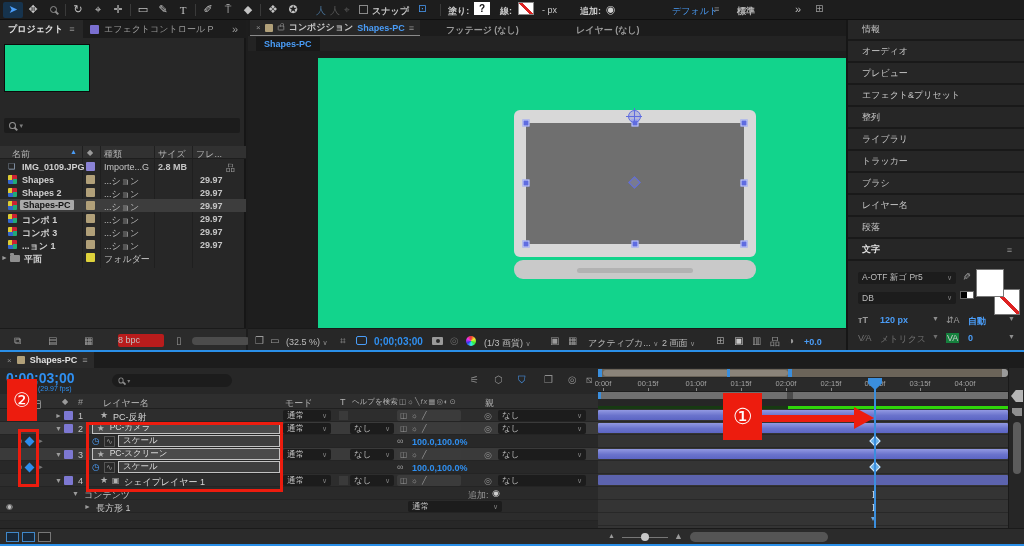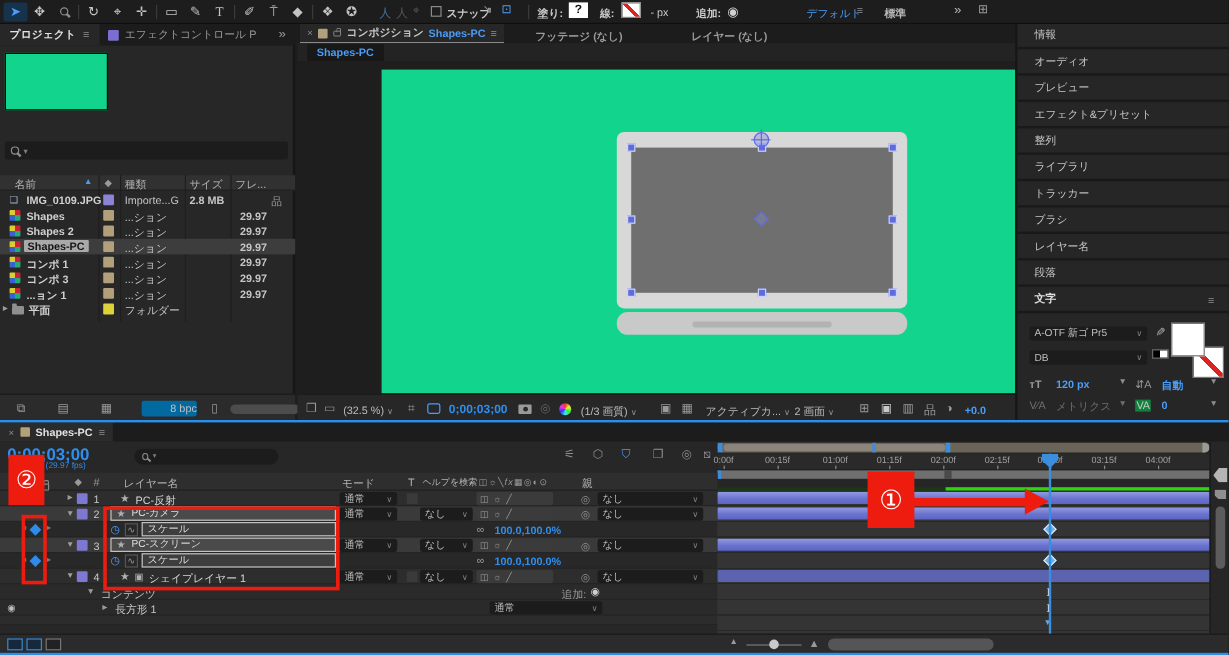--- a/index.html
+++ b/index.html
@@ -178,21 +178,21 @@
       <span class="abs folder" style="left:10px;top:3px"></span>
       <span class="abs" style="left:24px;top:2px;color:#d0d0d0;font-weight:bold">平面</span>
       <span class="abs chip" style="left: 86px; top: 2px; background: rgb(222, 210, 59);"></span>
       <span class="abs" style="left:104px;top:2px">フォルダー</span>
     </div>
 
     <div class="abs" style="left:0;top:308px;width:246px;height:24px;background:#2b2b2b;border-top:1px solid #1a1a1a">
       <span class="abs" style="left:14px;top:6px;color:#9a9a9a;font-size:10px">⧉</span>
       <span class="abs" style="left:48px;top:6px;color:#9a9a9a;font-size:10px">▤</span>
       <span class="abs" style="left:84px;top:6px;color:#9a9a9a;font-size:10px">▦</span>
-      <span class="abs" style="left:118px;top:5px;width:46px;height:13px;background:#0369a1;border-radius:2px;text-align:right;line-height:13px;color:#c0c0c0">8 bpc</span>
+      <span class="abs" style="left:118px;top:5px;width:46px;height:13px;background:#b91c1c;border-radius:2px;text-align:left;line-height:13px;color:#c0c0c0">8 bpc</span>
       <span class="abs" style="left:176px;top:6px;color:#9a9a9a;font-size:10px">▯</span>
       <span class="abs" style="left:192px;top:8px;width:58px;height:8px;background:#4c4c4c;border-radius:4px"></span>
     </div>
   </div>
 
   <div class="panel" style="left:248px;top:20px;width:598px;height:332px;background:#232323">
     <div class="abs" style="left:0;top:0;width:598px;height:16px;background:#1c1c1c">
       <div class="abs" style="left:2px;top:0;height:16px;background:#272727;display:flex;align-items:center;padding:0 6px;gap:4px;border-bottom:1px solid #8a8a8a">
         <span style="color:#8a8a8a;font-size:8px">×</span>
         <span class="chip" style="background:#b1a079;width:8px;height:8px"></span>

